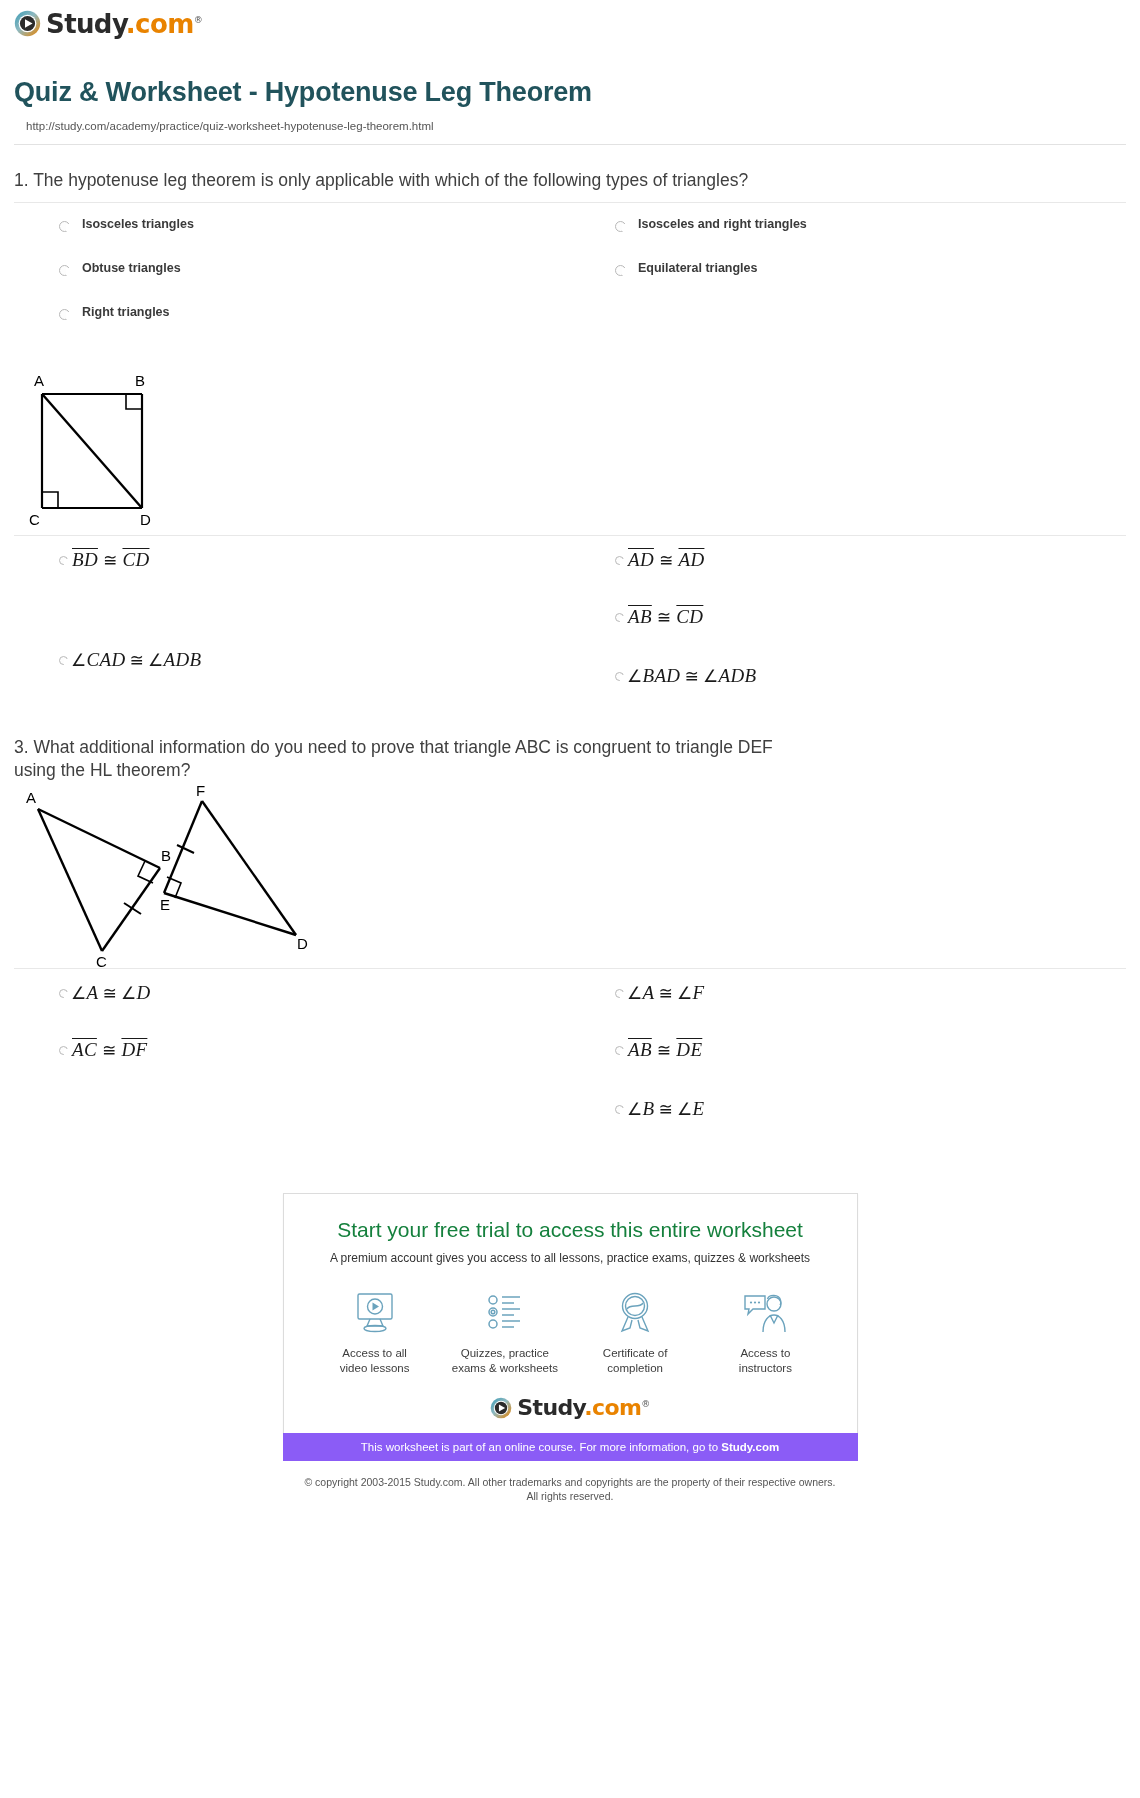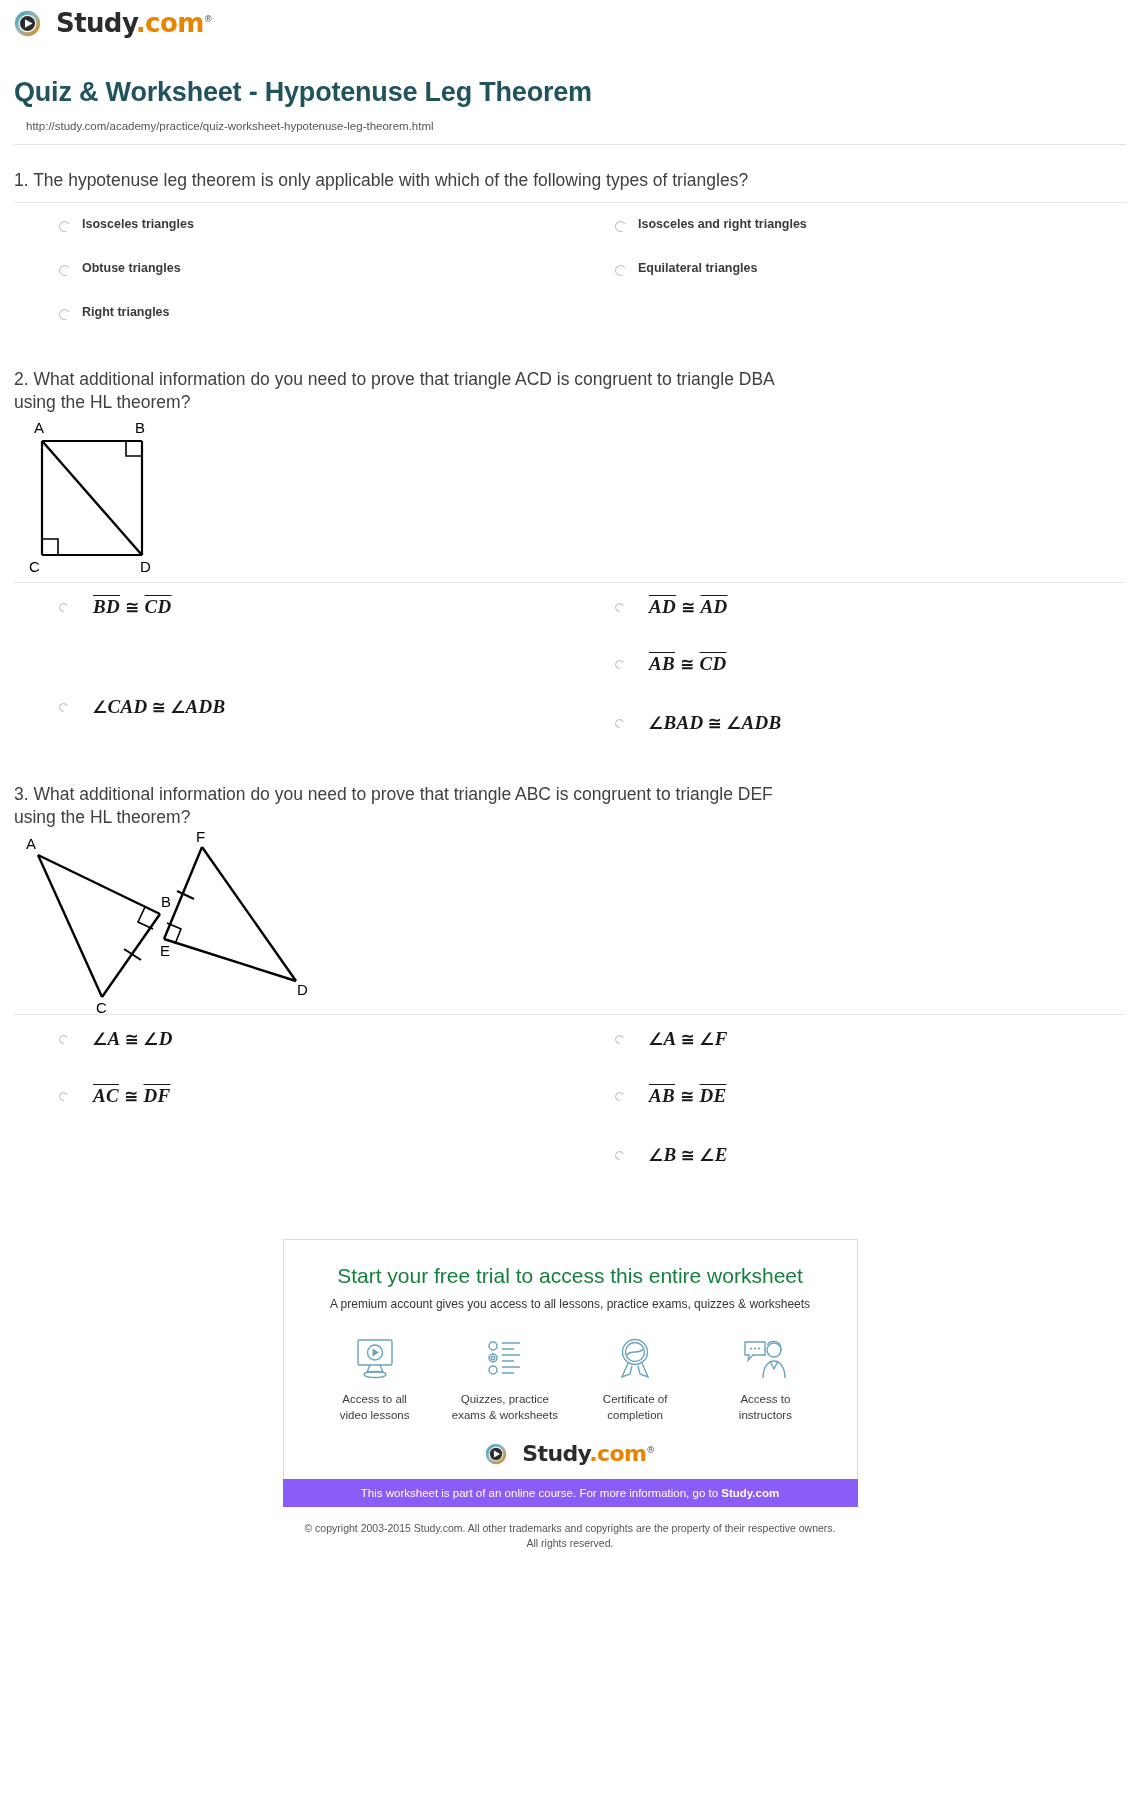--- a/index.html
+++ b/index.html
@@ -9,21 +9,21 @@
     height: 1798px;
     background: #ffffff;
     font-family: "Liberation Sans", sans-serif;
     color: #333;
     position: relative;
     overflow: hidden;
   }
 
   
   .logo-row { padding: 10px 0 0 14px; }
-  .logo { display: inline-flex; align-items: flex-start; gap: 15px; }
+  .logo { display: inline-flex; align-items: center; gap: 5px; }
   .logo-mark { width: 27px; height: 27px; display:block; }
   .logo-word {
     font-family: "DejaVu Sans", sans-serif;
     font-size: 26px;
     font-weight: 600;
     color: #2b2b2b;
     letter-spacing: -0.6px;
     line-height: 1;
   }
   .logo-word .dot { color: #e98300; }
@@ -93,21 +93,21 @@
     background:#fff;
   }
   .opt-label {
     font-size: 12.5px;
     font-weight: bold;
     color: #3a3a3a;
     line-height: 1.25;
   }
 
   
-  .opt.math { padding: 13px 0 13px 45px; gap: 24px; font-weight: bold; }
+  .opt.math { padding: 13px 0 13px 45px; gap: 3px; }
   .opt.math .radio { margin-top: 7px; width: 9px; height: 9px; flex-basis: 9px; }
   .math-label {
     font-size: 19px;
     font-style: italic;
     font-family: "Liberation Serif", serif;
     color: #1a1a1a;
     letter-spacing: 0.3px;
     white-space: nowrap;
   }
   .math-label .seg { text-decoration: overline; font-style: italic; padding: 0 1px; }
@@ -242,21 +242,20 @@
       </div>
       <div class="opt">
         <span class="radio"></span>
         <span class="opt-label">Equilateral triangles</span>
       </div>
     </div>
   </div>
 </div>
 
 <div class="question-block" style="padding-top:34px;">
-  <p class="q-text" style="padding-top:0;max-width:790px;">2. What additional information do you need to prove that triangle ACD is congruent to triangle DBA using the HL theorem?</p>
 
   <div class="figure-wrap" style="height:167px;">
     <svg width="300" height="167" viewBox="0 0 300 167">
 
       <line x1="28" y1="26" x2="128" y2="26" stroke="#000" stroke-width="2.2"></line>
       <line x1="128" y1="26" x2="128" y2="140" stroke="#000" stroke-width="2.2"></line>
       <line x1="128" y1="140" x2="28" y2="140" stroke="#000" stroke-width="2.2"></line>
       <line x1="28" y1="140" x2="28" y2="26" stroke="#000" stroke-width="2.2"></line>
 
       <line x1="29" y1="27" x2="127" y2="139" stroke="#000" stroke-width="2.4"></line>

